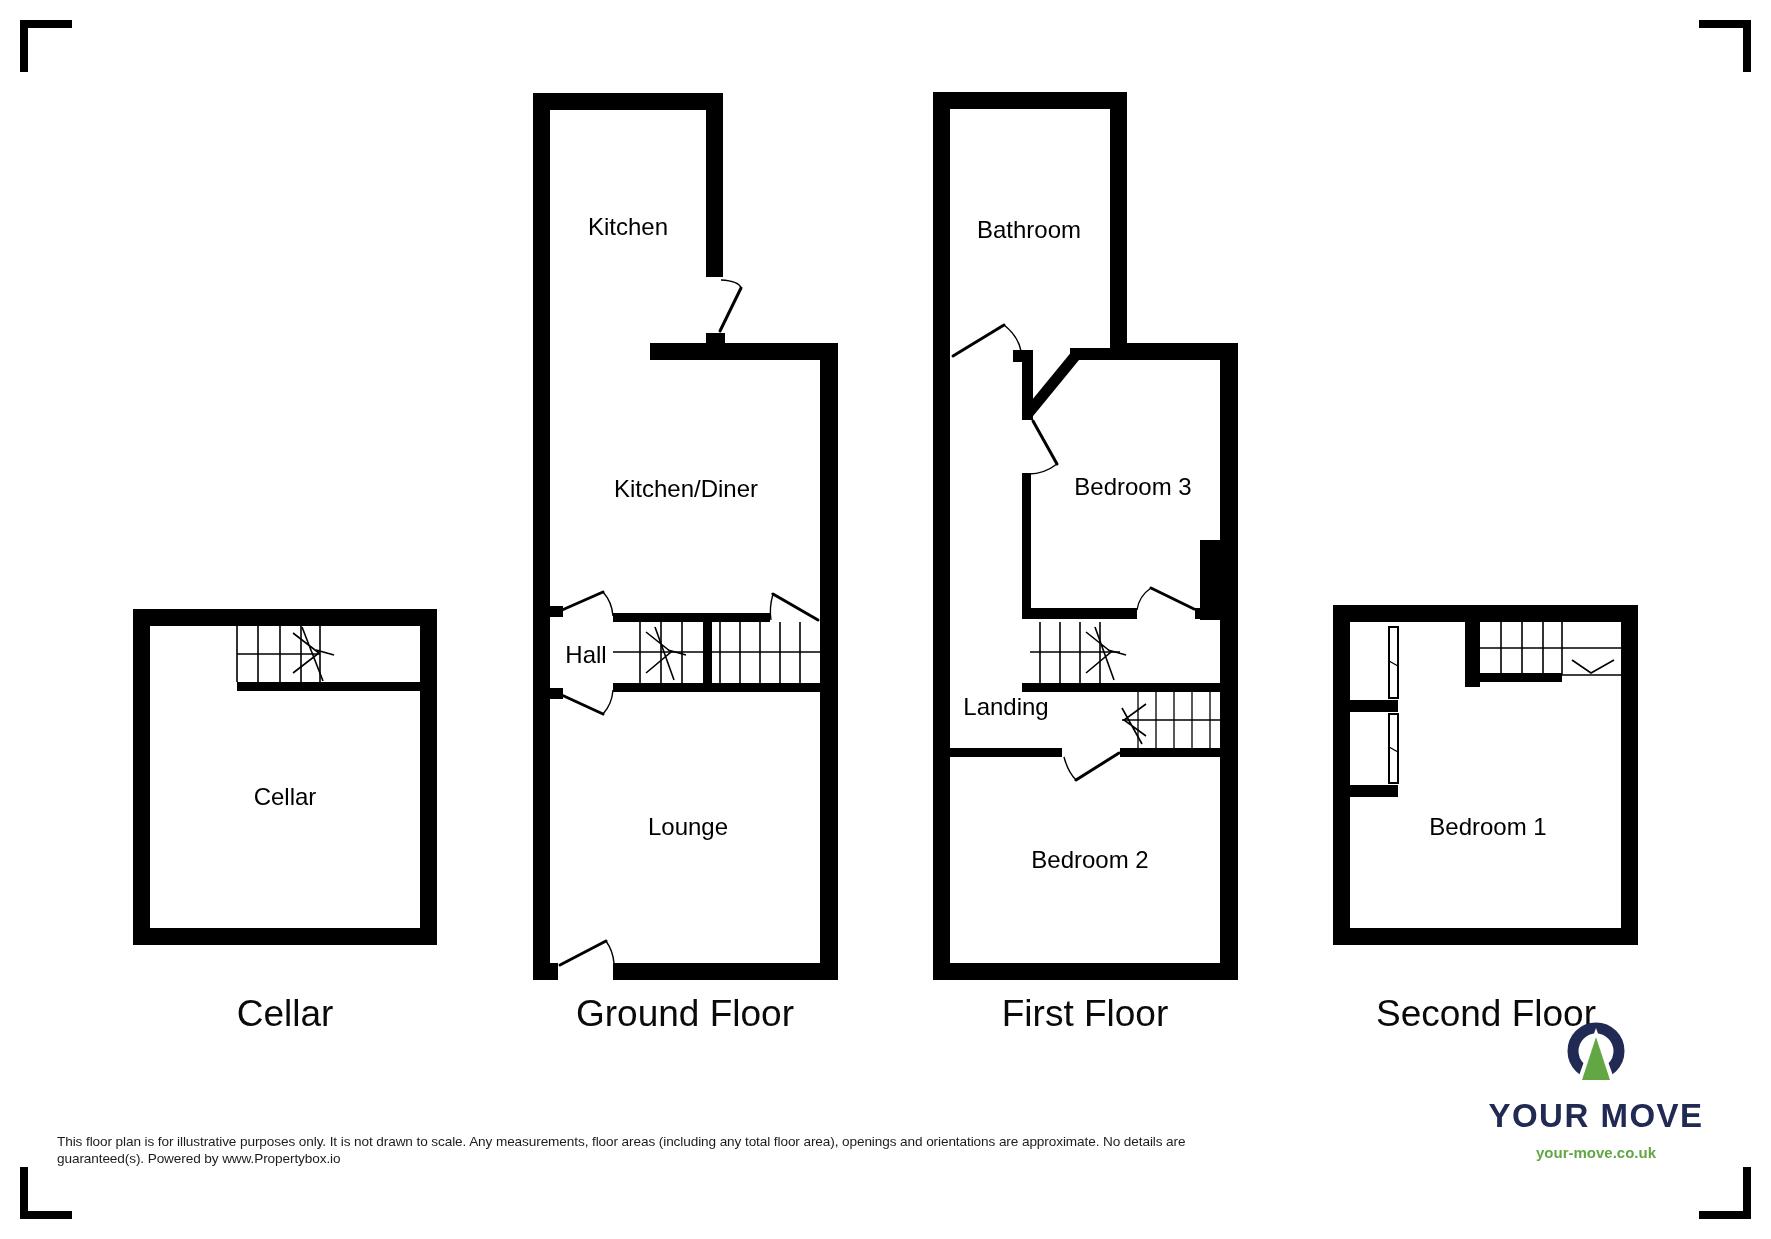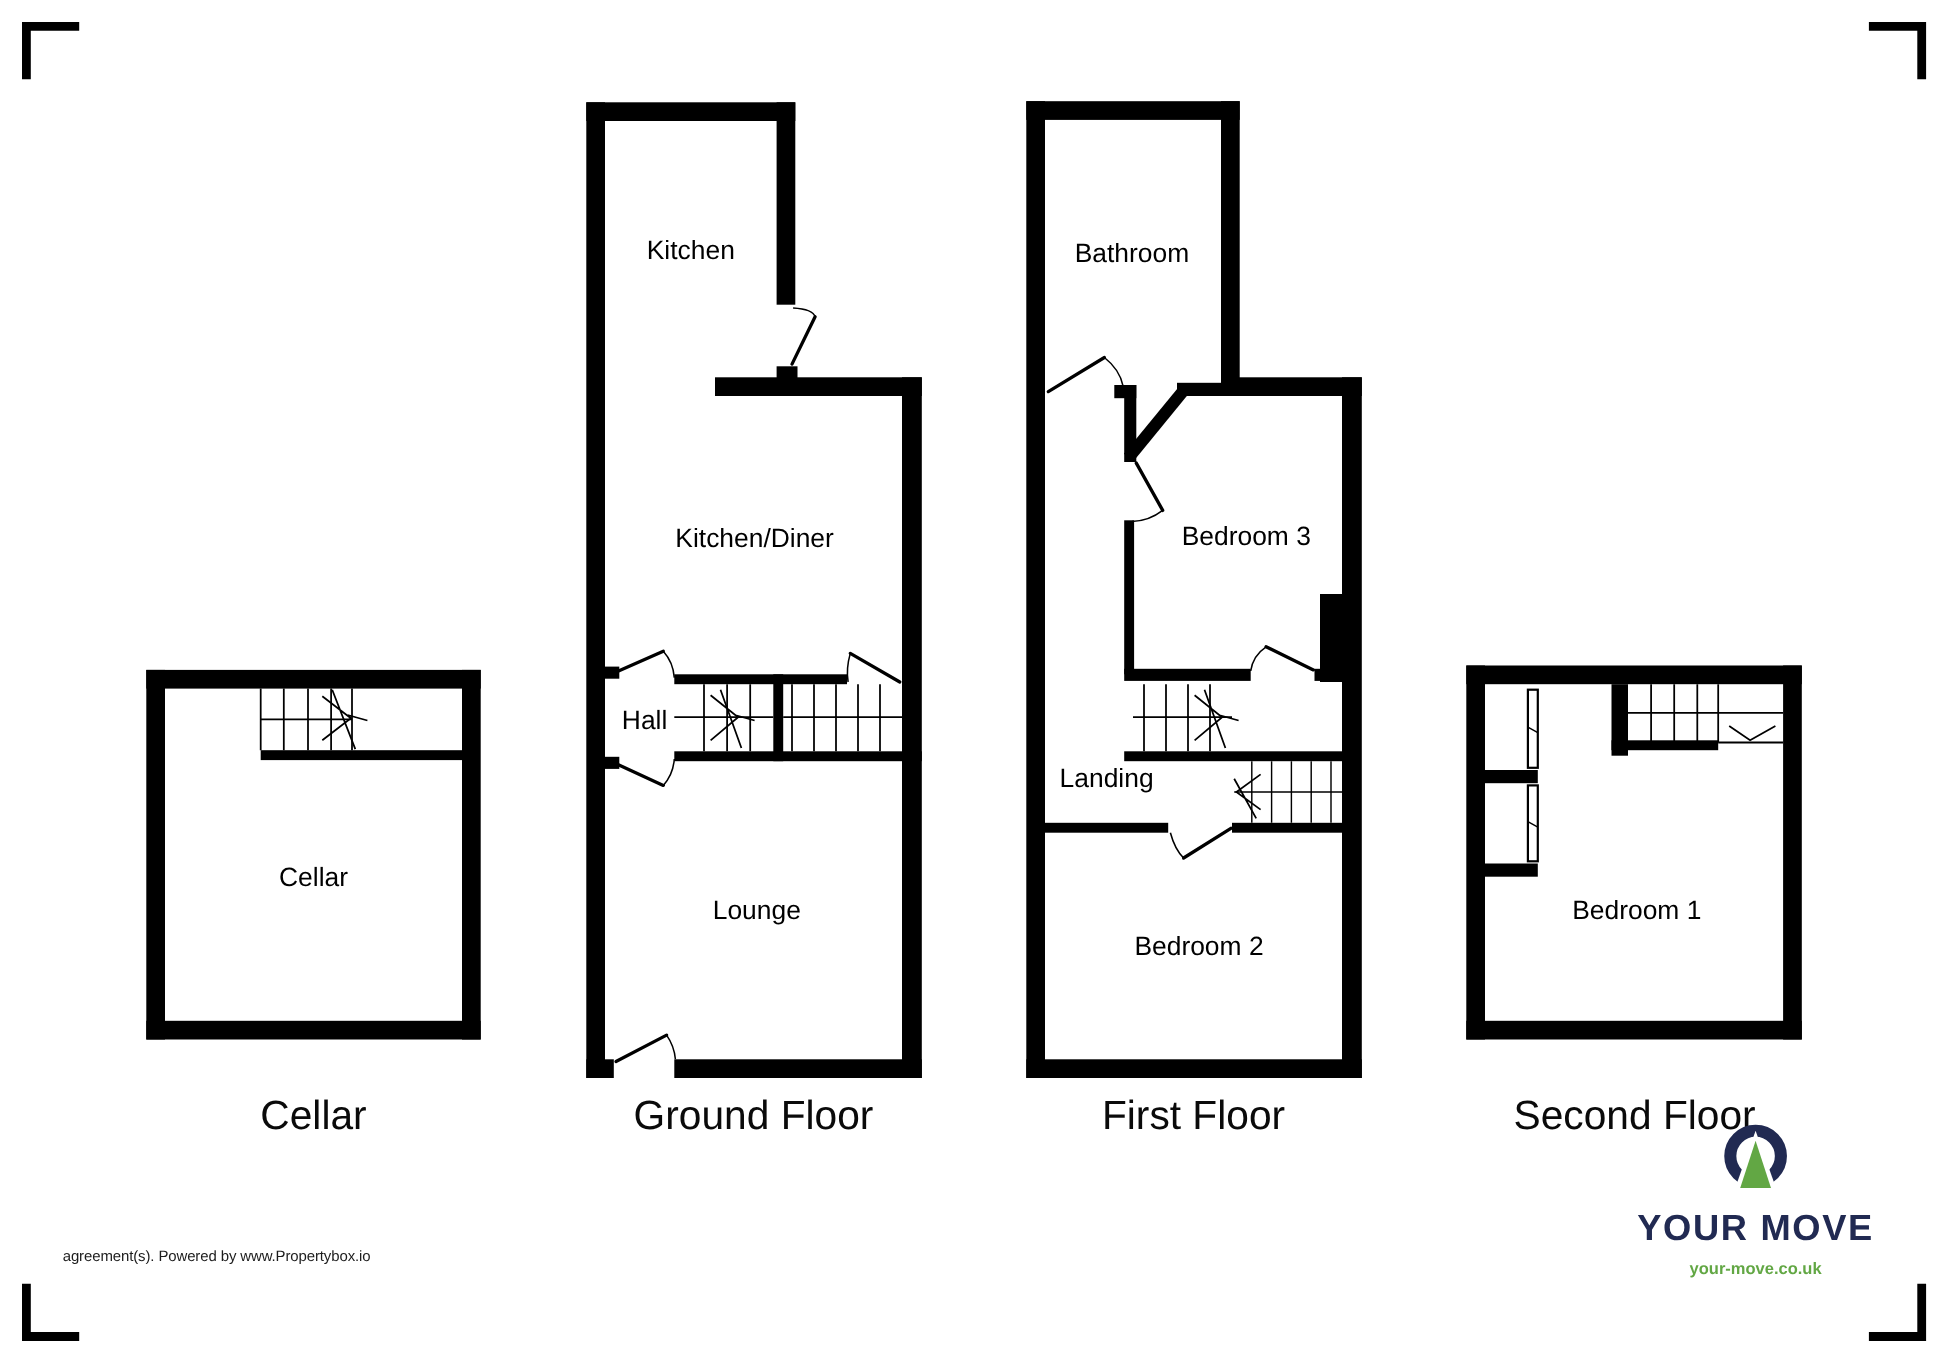--- a/index.html
+++ b/index.html
@@ -180,16 +180,17 @@
   <g>
     <circle cx="1596" cy="1051" r="23" fill="none" stroke-width="11" stroke="#212a52"></circle>
     <path d="M1596 1028 L1576 1084 L1616 1084 Z" fill="#ffffff"></path>
     <path d="M1596 1037 L1582 1080 L1610 1080 Z" fill="#62a744"></path>
     <text class="brand-text" x="1596" y="1127" text-anchor="middle" fill="#212a52">YOUR MOVE</text>
     <text class="brand-url" x="1596" y="1158" text-anchor="middle" fill="#62a744">your-move.co.uk</text>
   </g>
 </svg>
 
   <div class="disclaimer">
-    <div>agreement(s). Powered by www.Propertybox.io</div>
+    <div>This floor plan is for illustrative purposes only. It is not drawn to scale. Any measurements, floor areas (including any total floor area), openings and orientations are approximate. No details are</div>
+    <div>guaranteed(s). Powered by www.Propertybox.io</div>
   </div>
 
 </div>
 
 </body></html>

